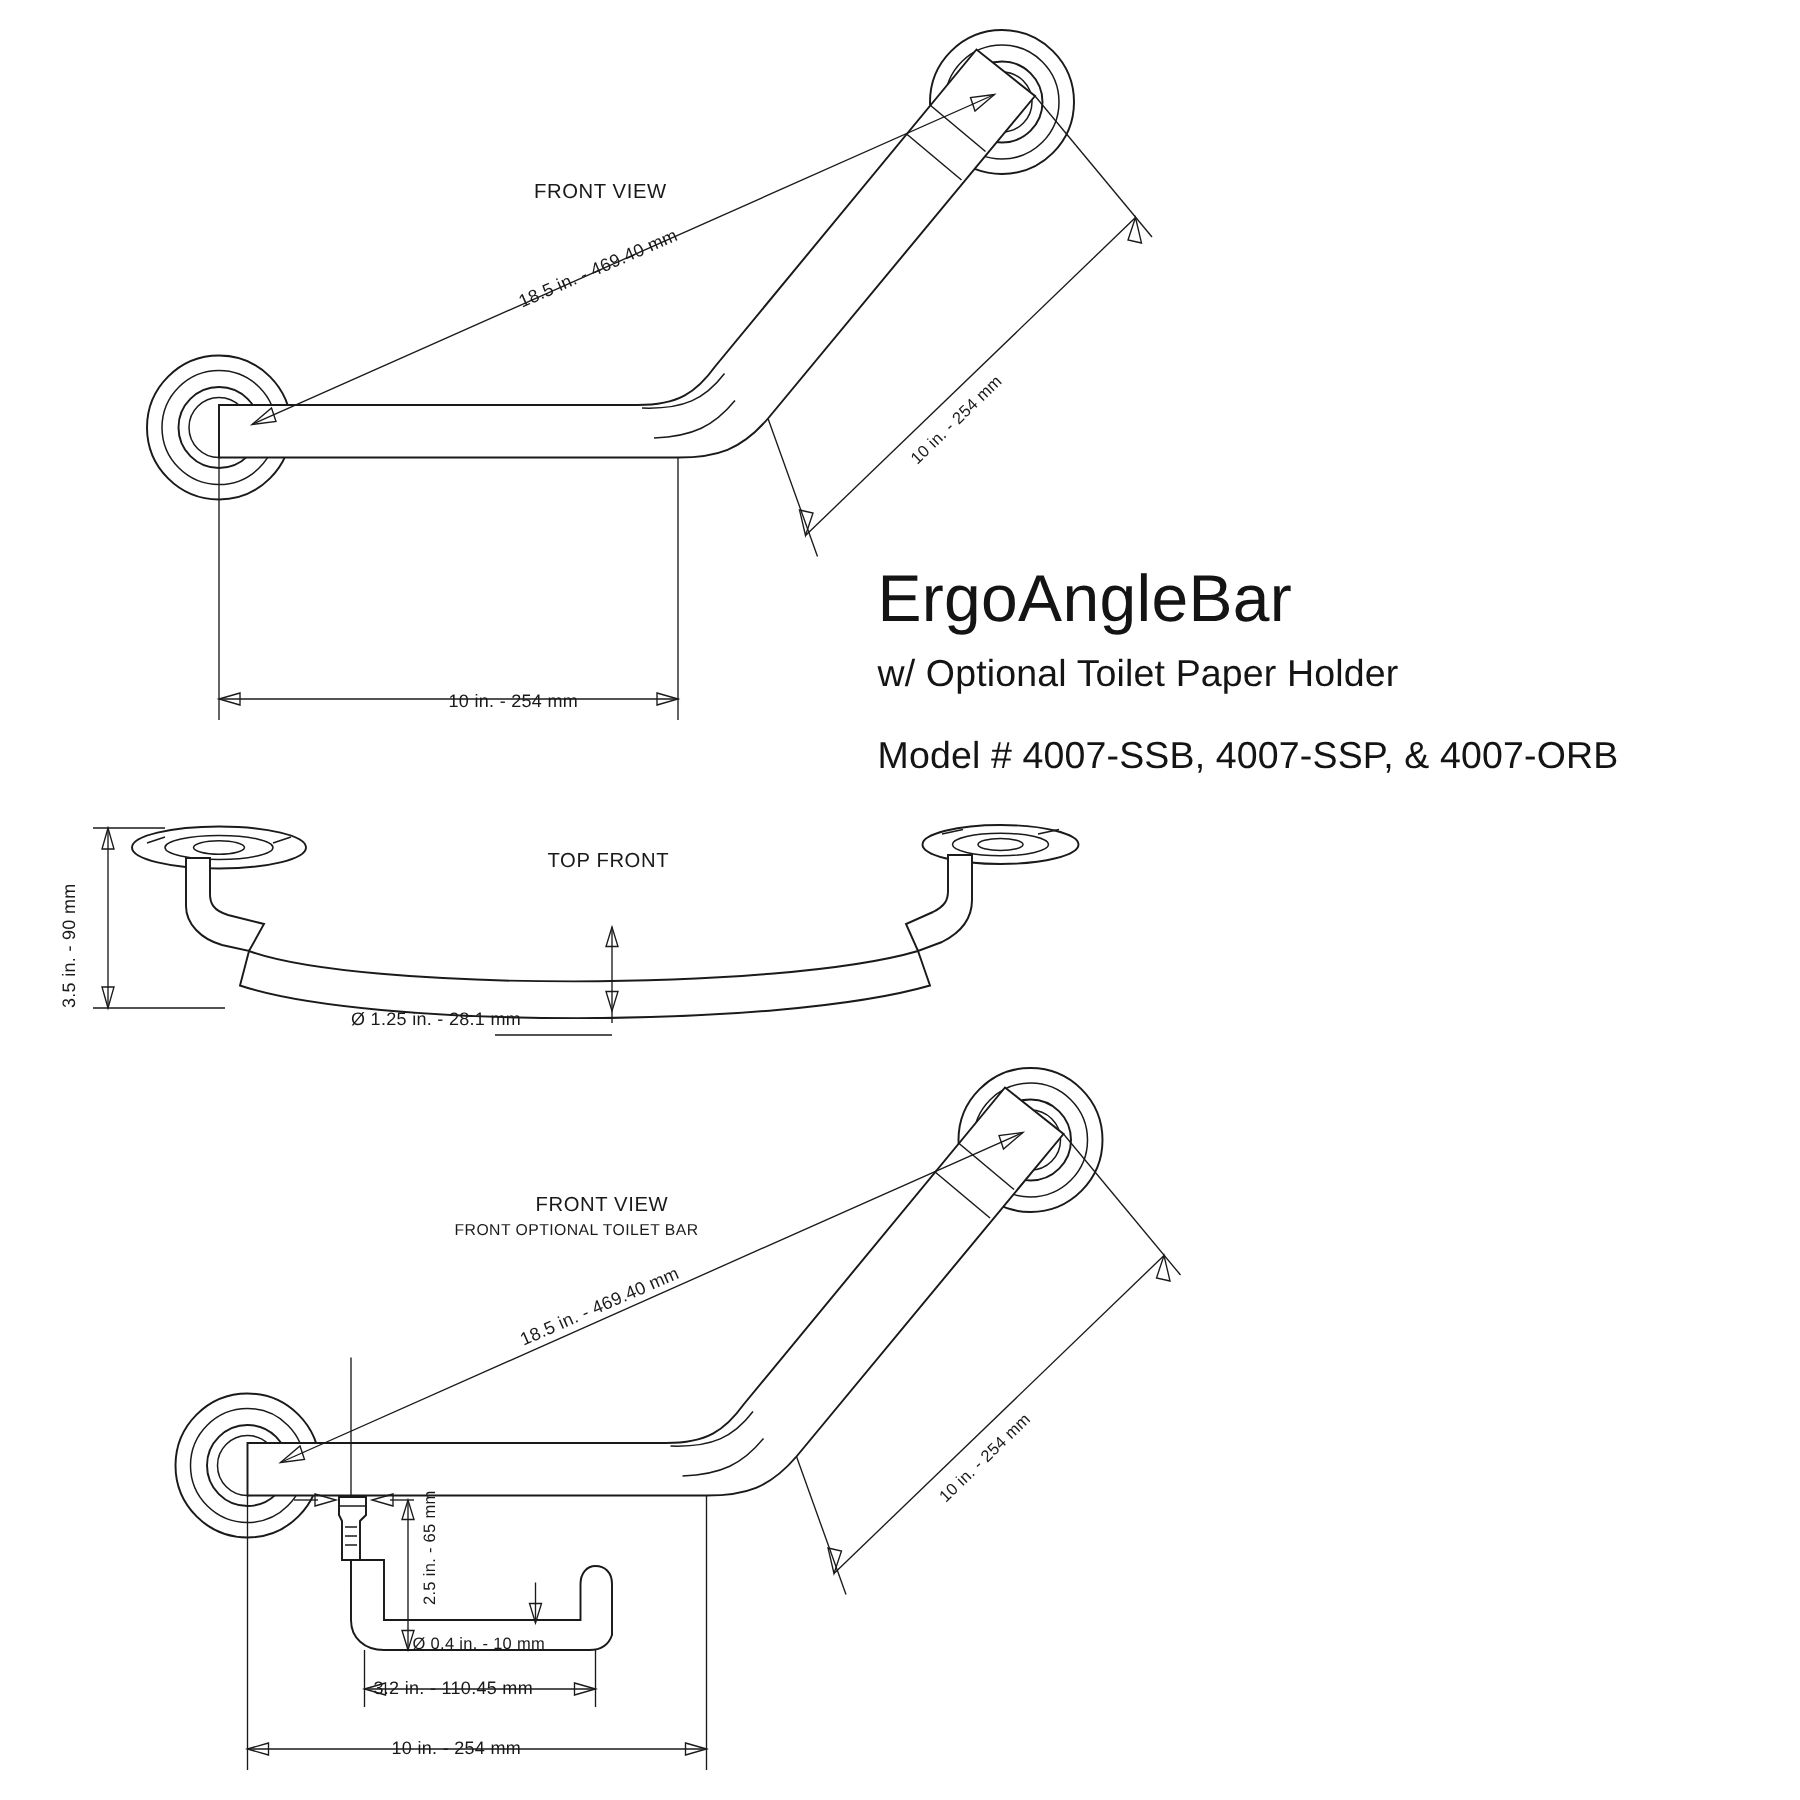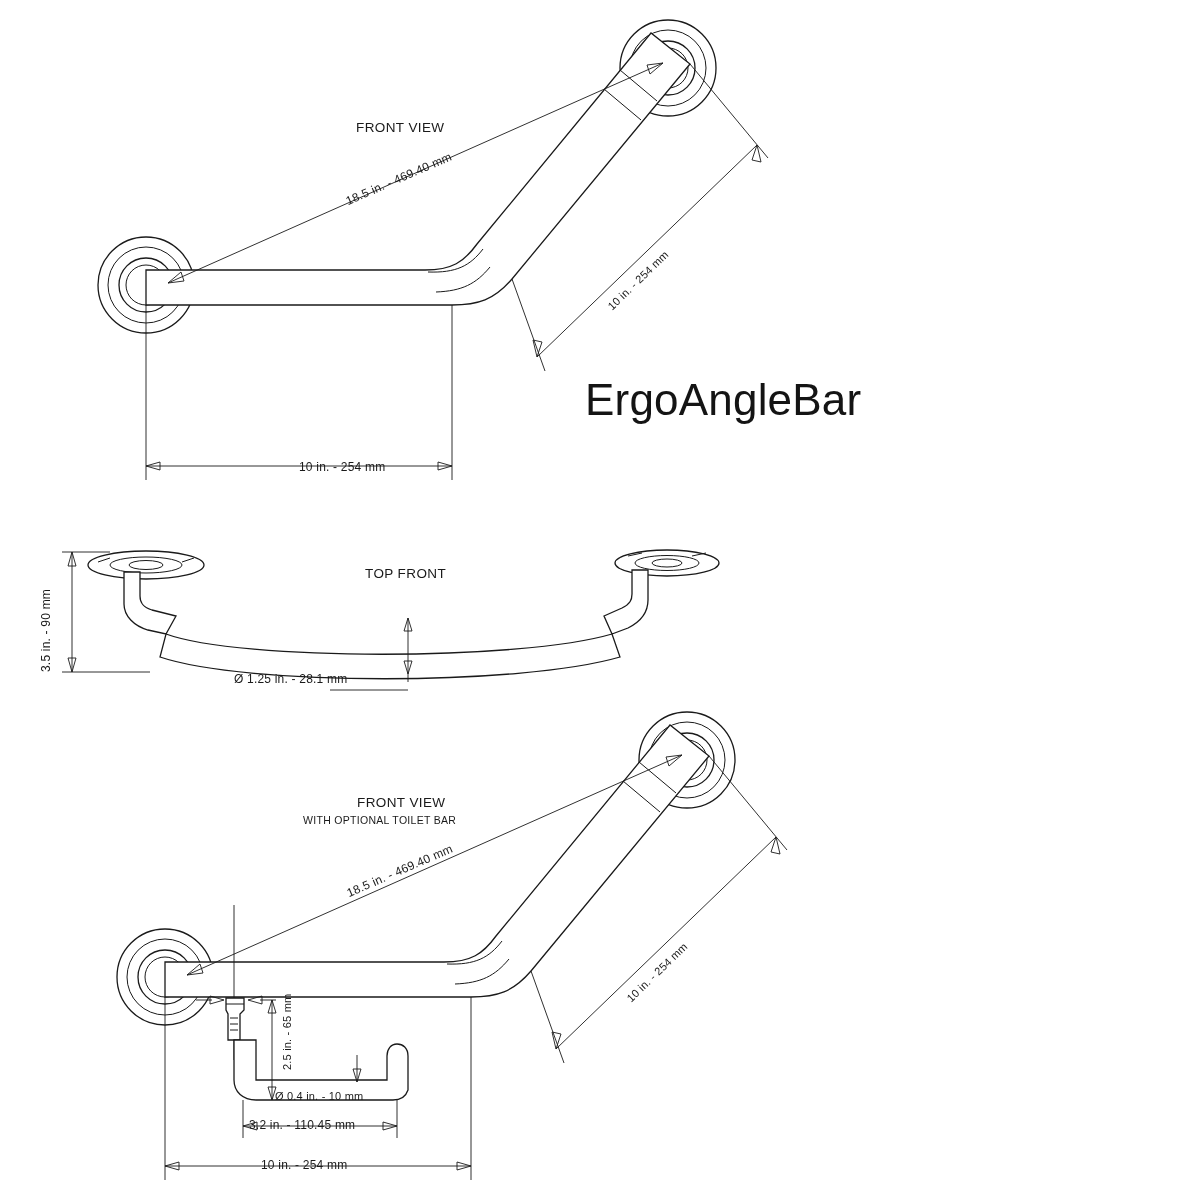--- a/index.html
+++ b/index.html
@@ -261,29 +261,31 @@
 
   <div class="txt view-label" style="left:356px; top:120px;">FRONT VIEW</div>
 
   <div class="txt dim-label" style="left:344px; top:196px; transform: rotate(-23.5deg); transform-origin: left top;">18.5 in. - 469.40 mm</div>
 
   <div class="txt dim-label-sm" style="left:614px; top:300px; transform: rotate(-44deg); transform-origin: left bottom;">10 in. - 254 mm</div>
 
   <div class="txt dim-label" style="left:299px; top:461px;">10 in. - 254 mm</div>
 
   <div class="txt title-main" style="left:585px; top:375px;text-align:right;">ErgoAngleBar</div>
+  <div class="txt title-sub" style="left:585px; top:435px;">w/ Optional Toilet Paper Holder</div>
+  <div class="txt title-model" style="left:585px; top:490px;">Model # 4007-SSB, 4007-SSP, &amp; 4007-ORB</div>
 
   <div class="txt view-label" style="left:365px; top:566px;">TOP FRONT</div>
 
   <div class="txt dim-label rot-90" style="left:40px; top:672px;">3.5 in. - 90 mm</div>
 
   <div class="txt dim-label" style="left:234px; top:673px;">Ø 1.25 in. - 28.1 mm</div>
 
   <div class="txt view-label" style="left:357px; top:795px;">FRONT VIEW</div>
-  <div class="txt view-sublabel" style="left:303px; top:814px;">WITH OPTIONAL TOILET BAR</div>
+  <div class="txt view-sublabel" style="left:303px; top:814px;">FRONT OPTIONAL TOILET BAR</div>
 
   <div class="txt dim-label" style="left:345px; top:888px; transform: rotate(-23.5deg); transform-origin: left top;">18.5 in. - 469.40 mm</div>
 
   <div class="txt dim-label-sm" style="left:633px; top:992px; transform: rotate(-44deg); transform-origin: left bottom;">10 in. - 254 mm</div>
 
   <div class="txt dim-label-sm rot-90" style="left:281px; top:1070px;">2.5 in. - 65 mm</div>
 
   <div class="txt dim-label-sm" style="left:251px; top:1090px;margin-left:24px;">Ø 0.4 in. - 10 mm</div>
 
   <div class="txt dim-label" style="left:249px; top:1119px;">3.2 in. - 110.45 mm</div>

